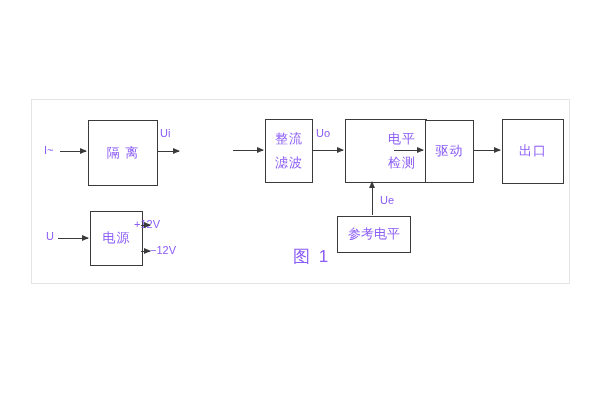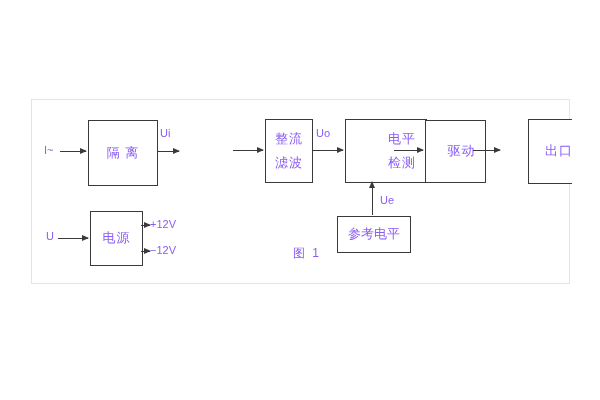--- a/index.html
+++ b/index.html
@@ -31,21 +31,21 @@
     line-height: 1.85;
     letter-spacing: 1px;
   }
   .lbl {
     position: absolute;
     font-size: 11px;
     white-space: nowrap;
   }
   .caption {
     position: absolute;
-    font-size: 12px;
+    font-size: 17px;
     letter-spacing: 2px;
   }
   .arrow-h {
     position: absolute;
     height: 0;
     border-top: 1px solid #3a3a3a;
   }
   .arrow-h::after {
     content: "";
     position: absolute;
@@ -87,42 +87,42 @@
   <div class="box" style="left:265px; top:119px; width:46px; height:62px;">
     <span>整流</span>
     <span>滤波</span>
   </div>
 
   <div class="box" style="left:345px; top:119px; width:48px; height:62px;padding-left:32px;">
     <span>电平</span>
     <span>检测</span>
   </div>
 
-  <div class="box" style="left:425px; top:120px; width:47px; height:61px;padding-left:12px;">
+  <div class="box" style="left:425px; top:120px; width:47px; height:61px;">
     <span>驱动</span>
   </div>
 
-  <div class="box" style="left:502px; top:119px; width:60px; height:63px;margin-left:26px;">
+  <div class="box" style="left:502px; top:119px; width:60px; height:63px;">
     <span>出口</span>
   </div>
 
   <div class="box" style="left:90px; top:211px; width:51px; height:53px;">
     <span>电源</span>
   </div>
 
 
   <div class="box" style="left:337px; top:216px; width:72px; height:35px; letter-spacing:0;">
     <span>参考电平</span>
   </div>
 
   <span class="lbl" style="left:44px; top:144px;">I~</span>
   <span class="lbl" style="left:160px; top:127px;">Ui</span>
   <span class="lbl" style="left:316px; top:127px;">Uo</span>
   <span class="lbl" style="left:46px; top:230px;">U</span>
-  <span class="lbl" style="left:150px; top:218px;">+12V</span>
+  <span class="lbl" style="left:134px; top:218px;">+12V</span>
   <span class="lbl" style="left:150px; top:244px;text-align:center;">−12V</span>
   <span class="lbl" style="left:380px; top:194px;">Ue</span>
 
   <span class="caption" style="left:293px; top:245px;">图 1</span>
 
   <div class="arrow-h" style="left:60px; top:151px; width:26px;"></div>
   <div class="arrow-h" style="left:157px; top:151px; width:22px;"></div>
   <div class="arrow-h" style="left:233px; top:150px; width:30px;"></div>
   <div class="arrow-h" style="left:312px; top:150px; width:31px;"></div>
   <div class="arrow-h" style="left:394px; top:150px; width:29px;"></div>

